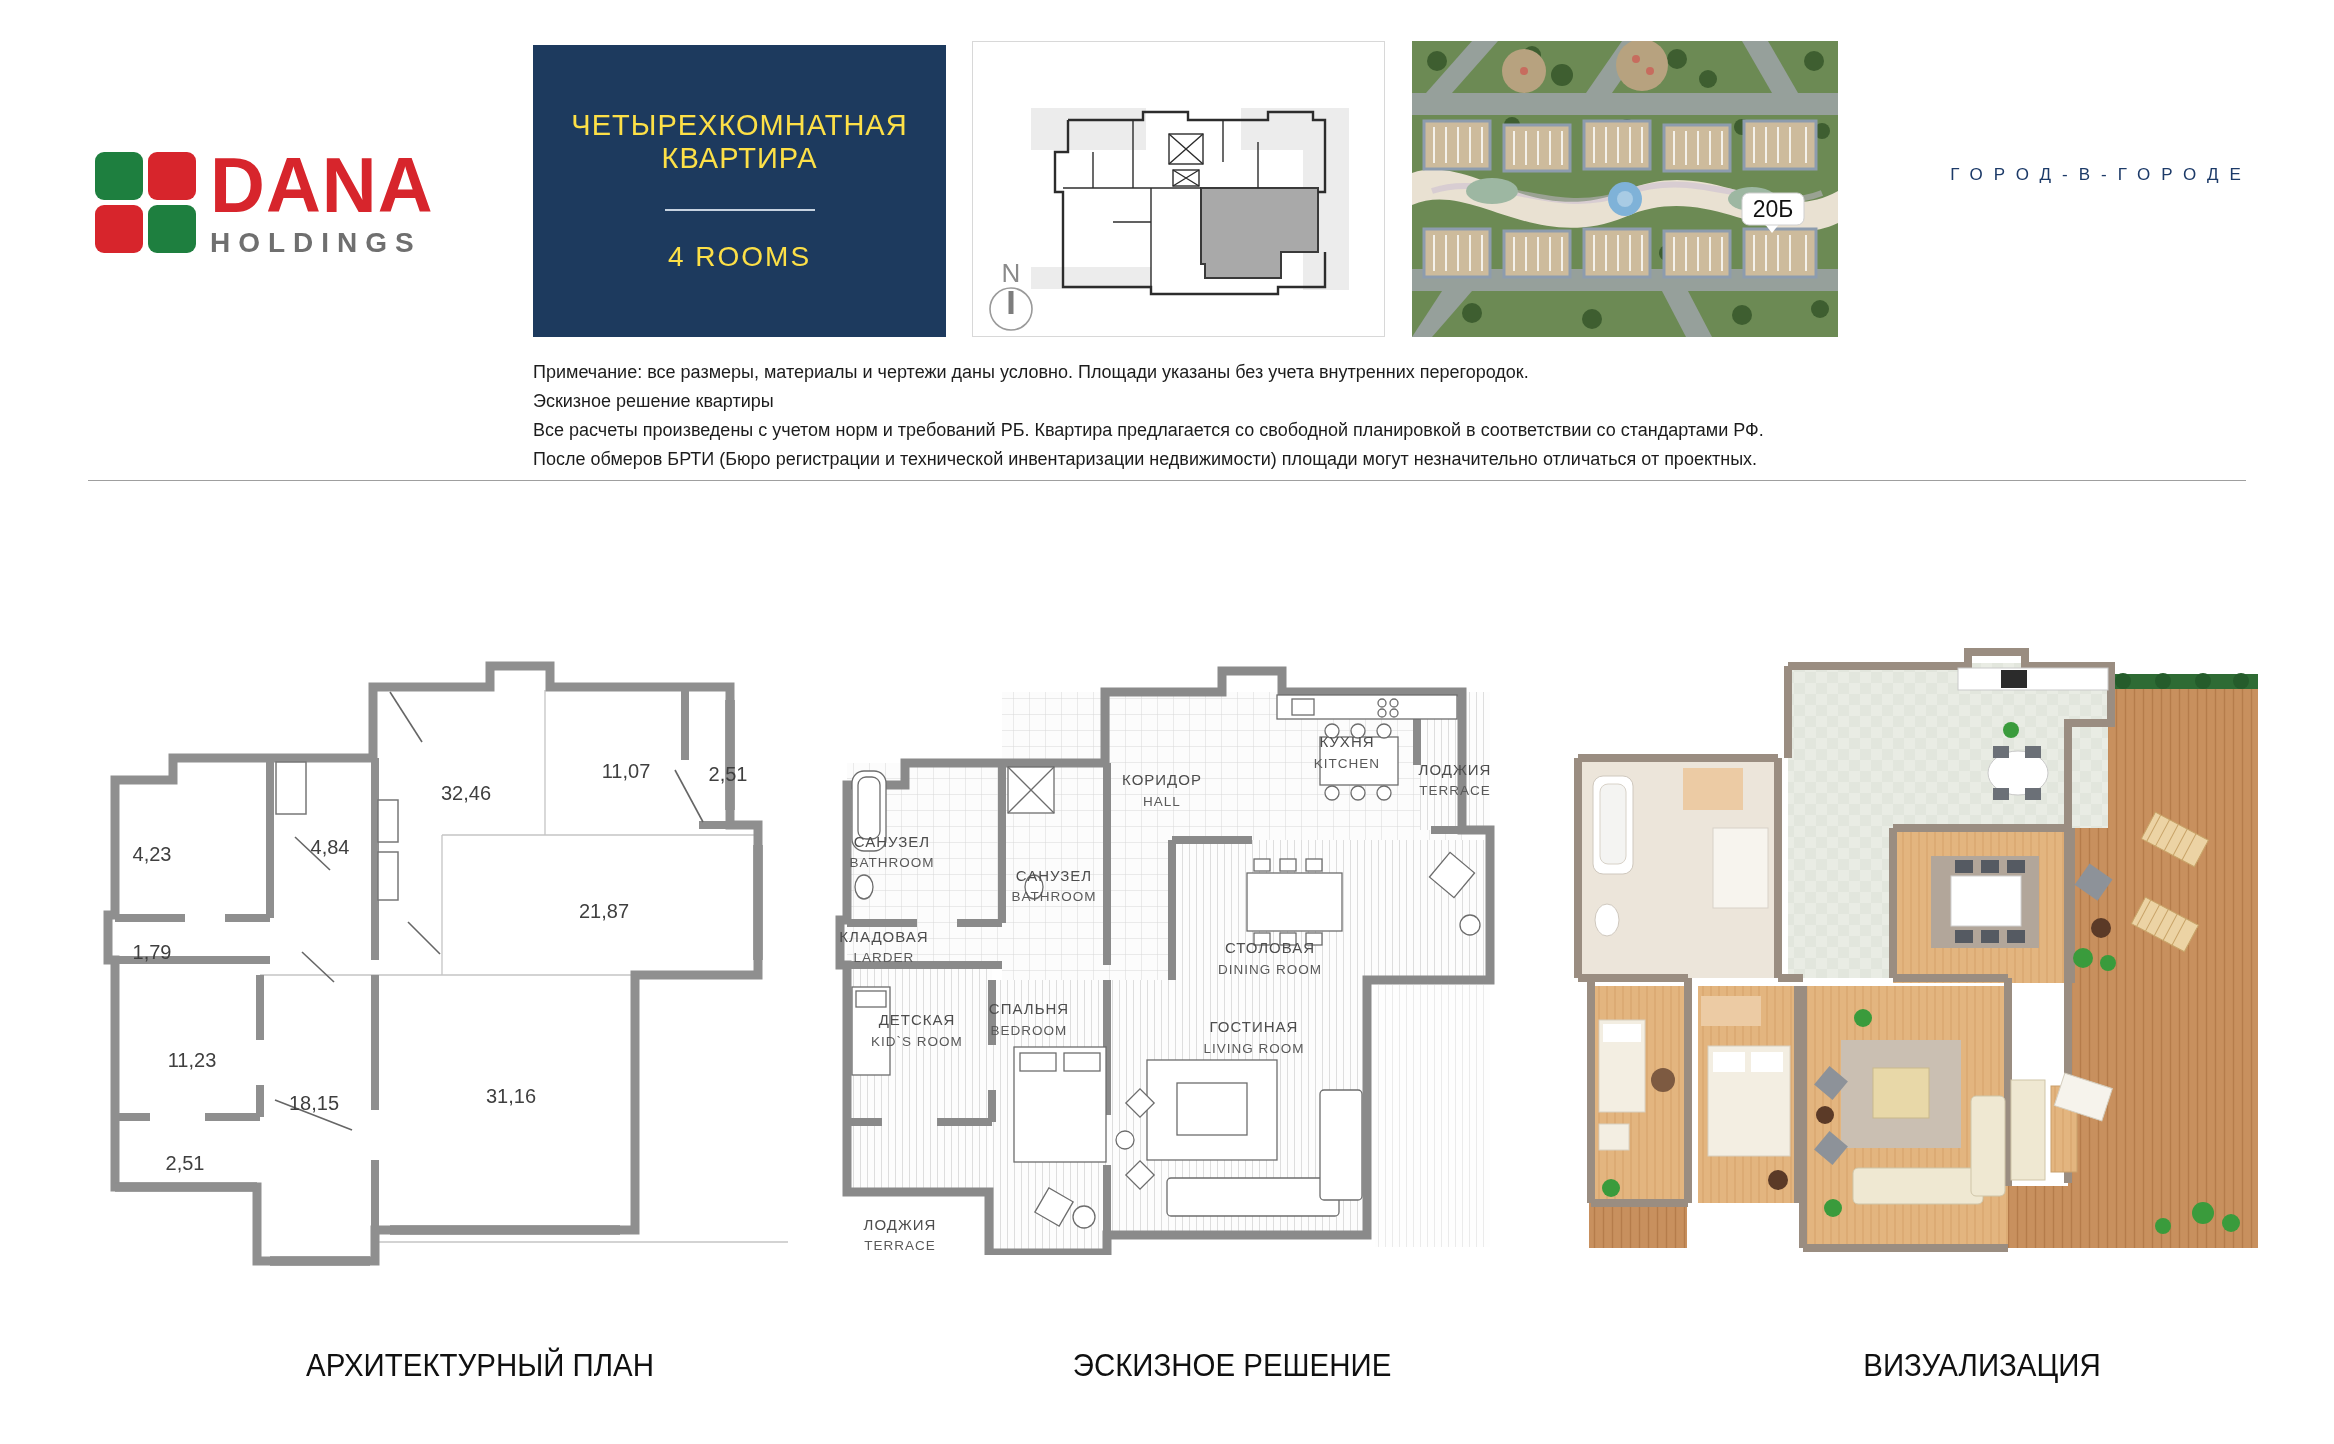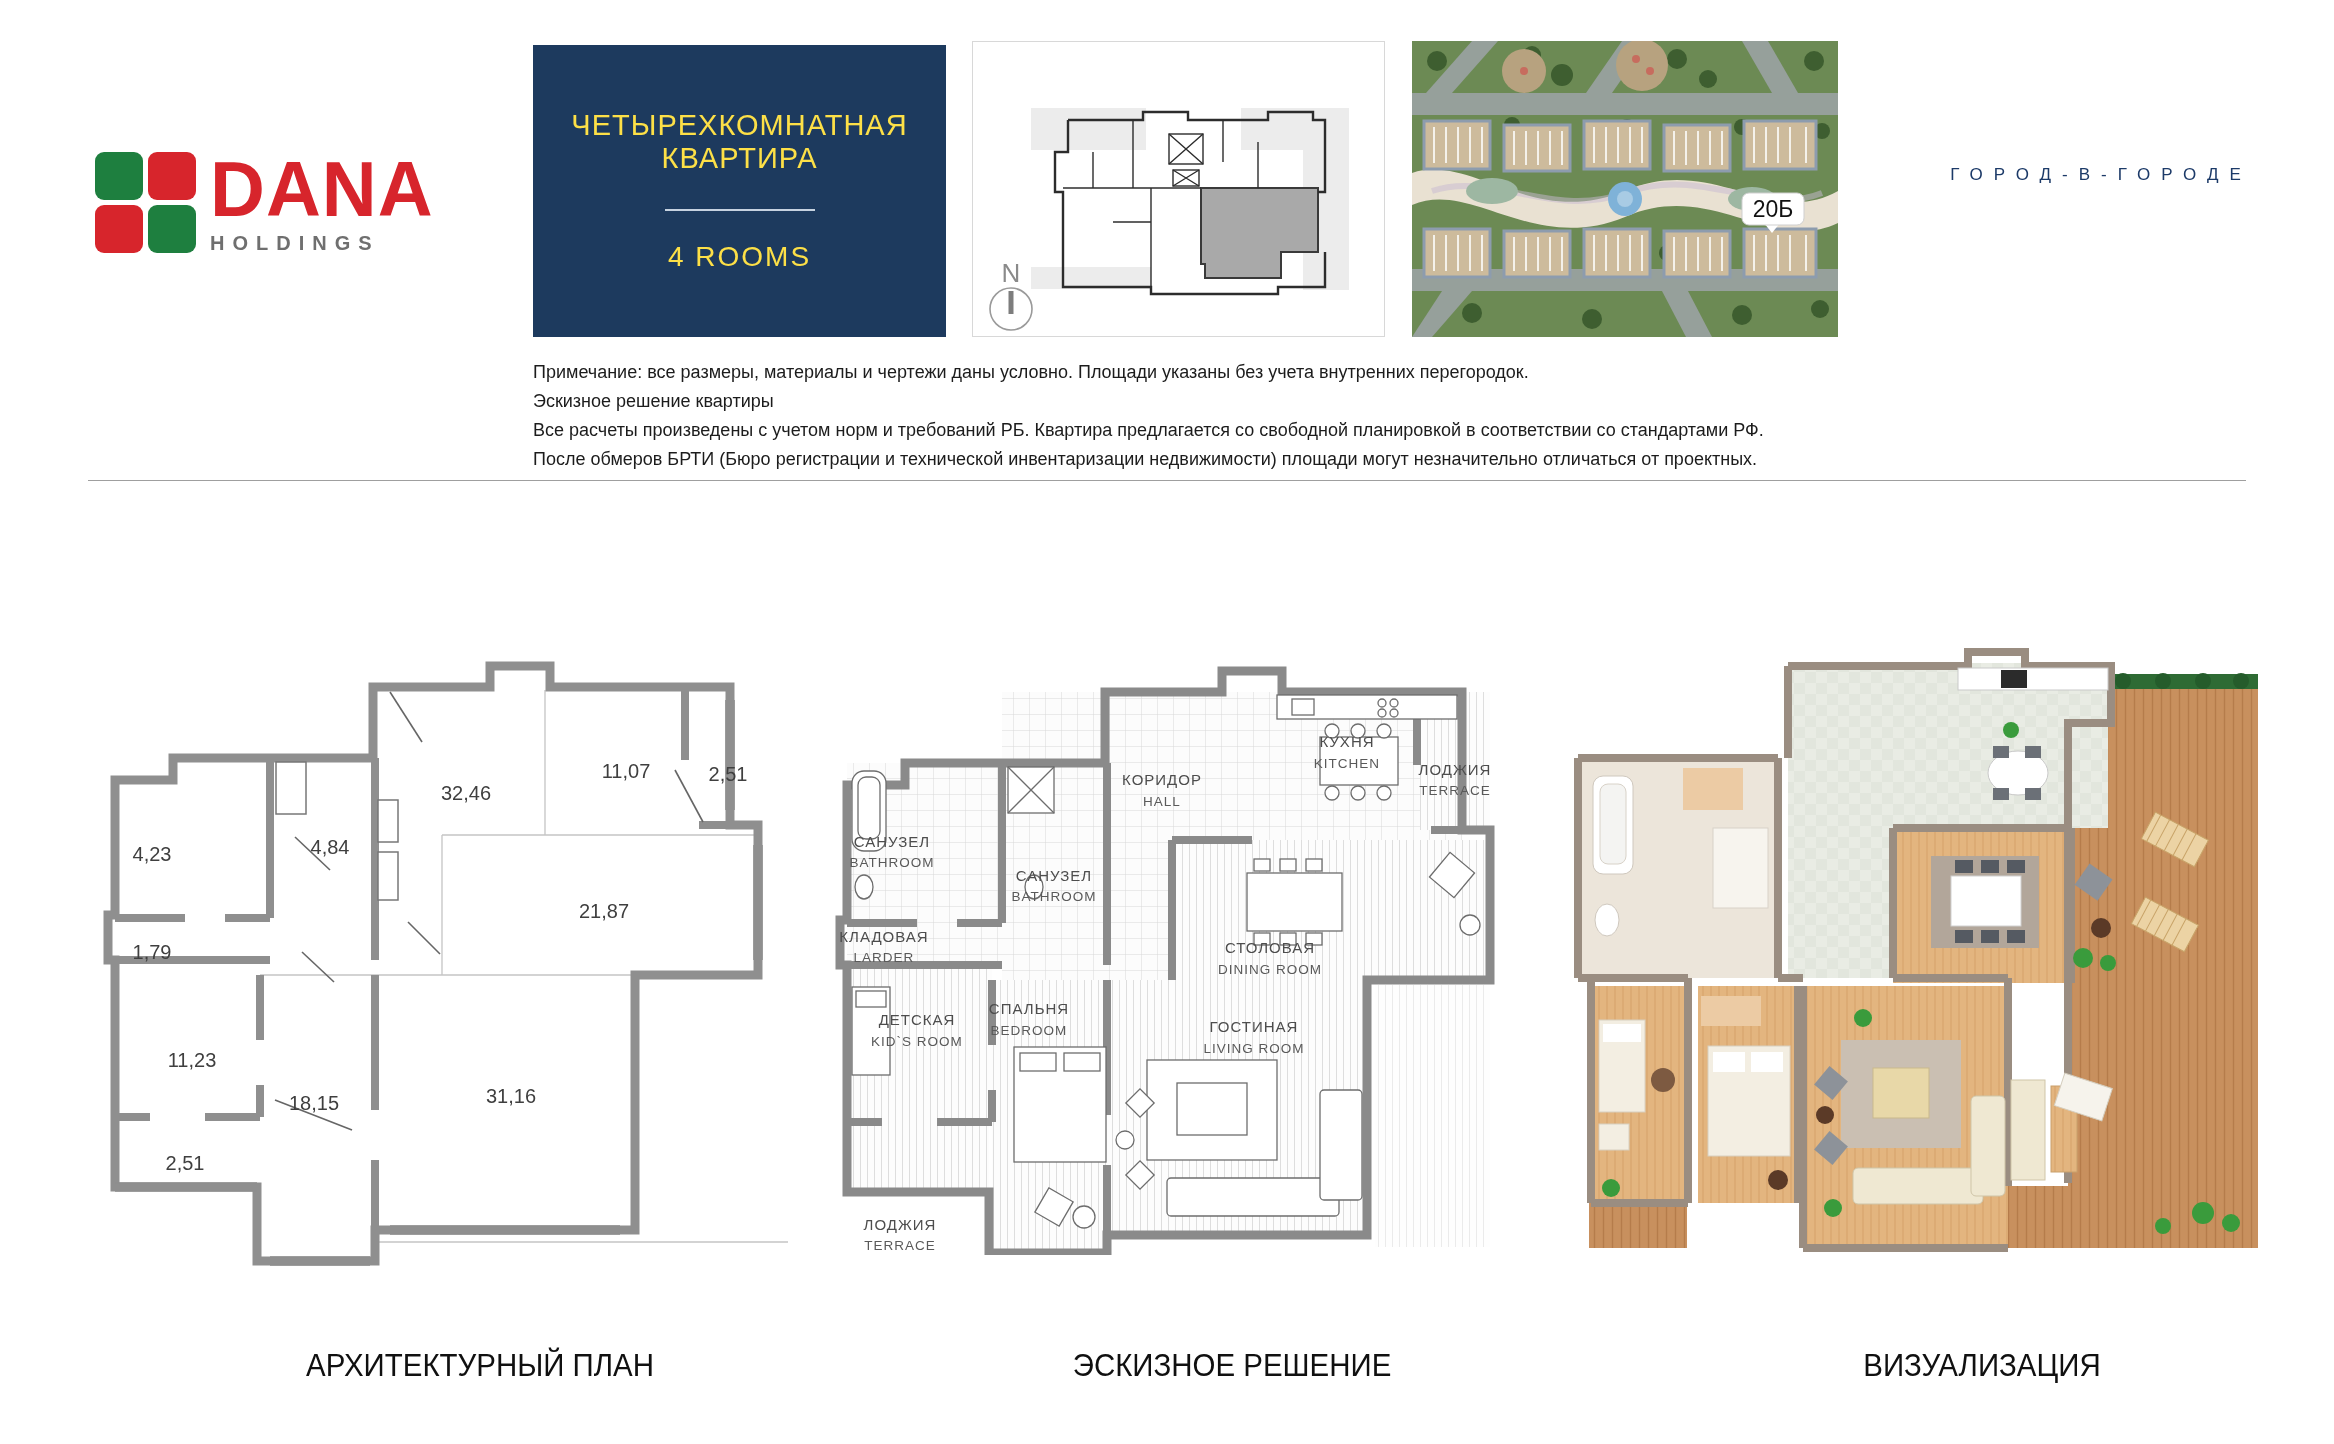--- a/index.html
+++ b/index.html
@@ -7,21 +7,21 @@
         font-family:"Liberation Sans",sans-serif;color:#1a1a1a;}
   .abs{position:absolute;}
 
   
   .dana{left:95px;top:146px;width:370px;height:112px;display:flex;align-items:center;}
   .dana-squares{width:101px;height:101px;display:grid;grid-template-columns:48px 48px;grid-template-rows:48px 48px;gap:5px;}
   .dana-squares span{border-radius:9px;display:block;}
   .sq-g{background:#1e7f3f;} .sq-r{background:#d7252c;}
   .dana-text{margin-left:14px;line-height:1;}
   .dana-name{font-size:76px;font-weight:800;color:#d7252c;letter-spacing:1px;transform:scaleY(1.02);}
-  .dana-sub{font-size:20px;font-weight:700;color:#6f6f6f;letter-spacing:8px;margin-top:6px;}
+  .dana-sub{font-size:28px;font-weight:700;color:#6f6f6f;letter-spacing:8px;margin-top:6px;}
 
   
   .title-box{left:533px;top:45px;width:413px;height:292px;background:#1d3a5e;color:#fde047;
              display:flex;flex-direction:column;align-items:center;justify-content:center;text-align:center;}
   .title-l1{font-size:29px;letter-spacing:1px;font-weight:400;}
   .title-l2{font-size:29px;letter-spacing:1px;font-weight:400;}
   .title-rule{width:150px;height:2px;background:#c6d2e0;margin:34px 0 30px 0;}
   .title-rooms{font-size:28px;letter-spacing:2px;}
 
   

